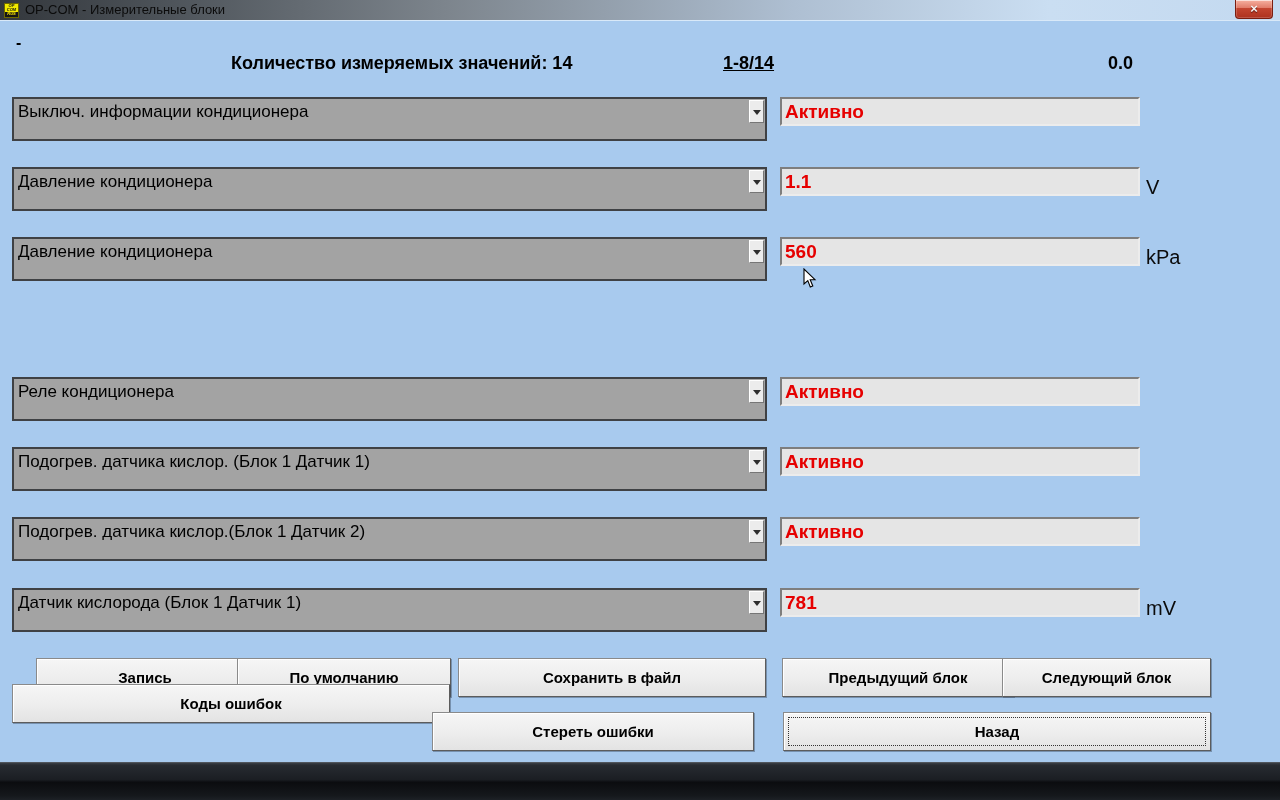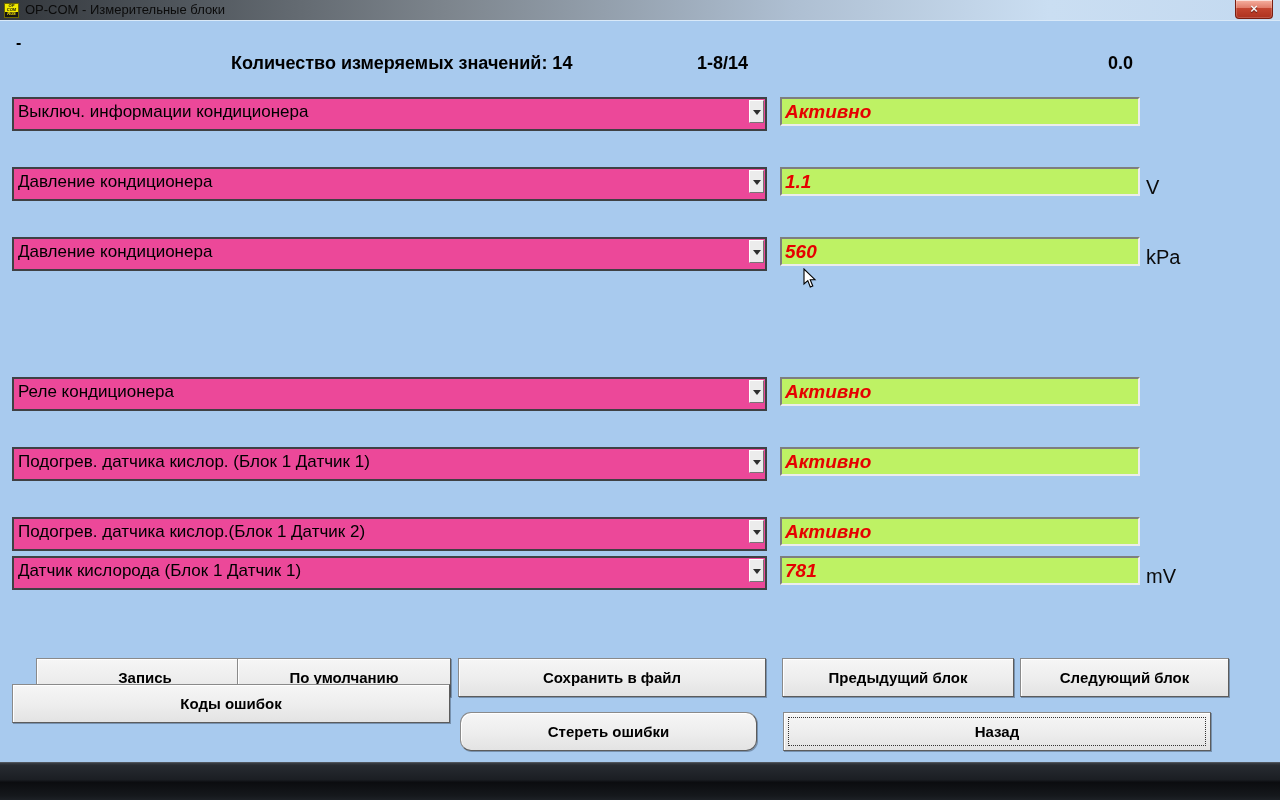--- a/index.html
+++ b/index.html
@@ -28,44 +28,44 @@
     border:1px solid #7a1d10; border-top:none; border-radius:0 0 4px 4px;
     box-shadow:inset 0 1px 0 rgba(255,255,255,.55), inset 0 0 0 1px rgba(255,255,255,.18);
     color:#f4f4f4; text-align:center; font-size:13px; font-weight:bold; line-height:17px;
     text-shadow:0 1px 1px #5a0e05; cursor:default;
   }
 
   
   .hdr { color:#000; font-weight:bold; font-size:18px;text-align:right; }
   #dash { left:16px; top:34px; font-size:16px; font-weight:bold; color:#000; }
   #hdr-count { left:231px; top:53px; }
-  #hdr-range { left:697px; top:53px; }
+  #hdr-range { left:723px; top:53px;text-decoration:underline; }
   #hdr-aux   { left:1108px; top:53px; }
 
   
   .mrow { position:absolute; left:0; width:1280px; height:30px; }
   .combo {
-    position:absolute; left:12px; top:0; width:755px; height:34px;
-    background:#ec4899; border:2px solid #3f4144;
+    position:absolute; left:12px; top:0; width:755px; height:44px;
+    background:#a3a3a3; border:2px solid #3f4144;
   }
   .combo-text {
     position:absolute; left:4px; top:1px; right:20px; height:25px;
     font-size:17px; line-height:24px; color:#000; white-space:nowrap; overflow:hidden;
   }
   .combo-btn {
     position:absolute; right:1px; top:1px; width:15px; height:23px;
     background:#ececec; border:1px solid; border-color:#ffffff #767676 #767676 #ffffff;
   }
   .combo-btn .tri {
     position:absolute; left:3px; top:9px; width:0; height:0;
     border:4px solid transparent; border-top:5px solid #2e2e2e;
   }
   .valuebox {
     position:absolute; left:780px; top:0; width:360px; height:29px;
-    background:#bef264; border:2px solid; border-color:#7e7e7e #ececec #ececec #7e7e7e;font-style:italic;
+    background:#e5e5e5; border:2px solid; border-color:#7e7e7e #ececec #ececec #7e7e7e;
   }
   .valuebox span {
     position:absolute; left:3px; top:0; font-size:19px; font-weight:bold;
     line-height:26px; color:#e60000; white-space:nowrap;
   }
   .unit { position:absolute; left:1146px; top:9px; font-size:20px; color:#0b0b0b; }
 
   
   .btn {
     position:absolute; height:39px;
@@ -181,40 +181,40 @@
       <span class="combo-btn">
           <i class="tri"></i>
         </span>
     </div>
     <div class="valuebox">
         <span>Активно</span>
       </div>
     <div class="unit"></div>
   </div>
 
-  <div class="mrow" style="top:556px">
+  <div class="mrow" style="top:588px">
     <div class="combo">
       <span class="combo-text">Датчик кислорода (Блок 1 Датчик 1)</span>
       <span class="combo-btn">
           <i class="tri"></i>
         </span>
     </div>
     <div class="valuebox">
         <span>781</span>
       </div>
     <div class="unit">mV</div>
   </div>
 
   <div class="btn" style="left:12px;  top:658px; width:218px;margin-left:24px;">Запись</div>
   <div class="btn" style="left:237px; top:658px; width:214px;">По умолчанию</div>
   <div class="btn" style="left:458px; top:658px; width:308px;">Сохранить в файл</div>
   <div class="btn" style="left:782px; top:658px; width:232px;">Предыдущий блок</div>
-  <div class="btn" style="left:1002px;top:658px; width:209px;margin-left:18px;">Следующий блок</div>
+  <div class="btn" style="left:1002px;top:658px; width:209px;">Следующий блок</div>
   <div class="btn" style="left:12px;  top:684px; width:438px;">Коды ошибок</div>
-  <div class="btn" style="left:460px; top:712px; width:297px;border-radius:11px;">Стереть ошибки</div>
+  <div class="btn" style="left:432px; top:712px; width:322px;">Стереть ошибки</div>
   <div class="btn" style="left:783px; top:712px; width:428px;">
     <span class="focus-rect"></span>
     <span>Назад</span>
   </div>
 
   <svg id="cursor" class="abs" width="14" height="21" viewBox="0 0 14 21">
     <polygon points="1,1 1,16 4.8,12.6 7.3,19 9.8,18 7.2,11.7 12,11.7" fill="#fff" stroke="#000" stroke-width="1.1"></polygon>
   </svg>
 
   <div id="taskbar" class="abs">

